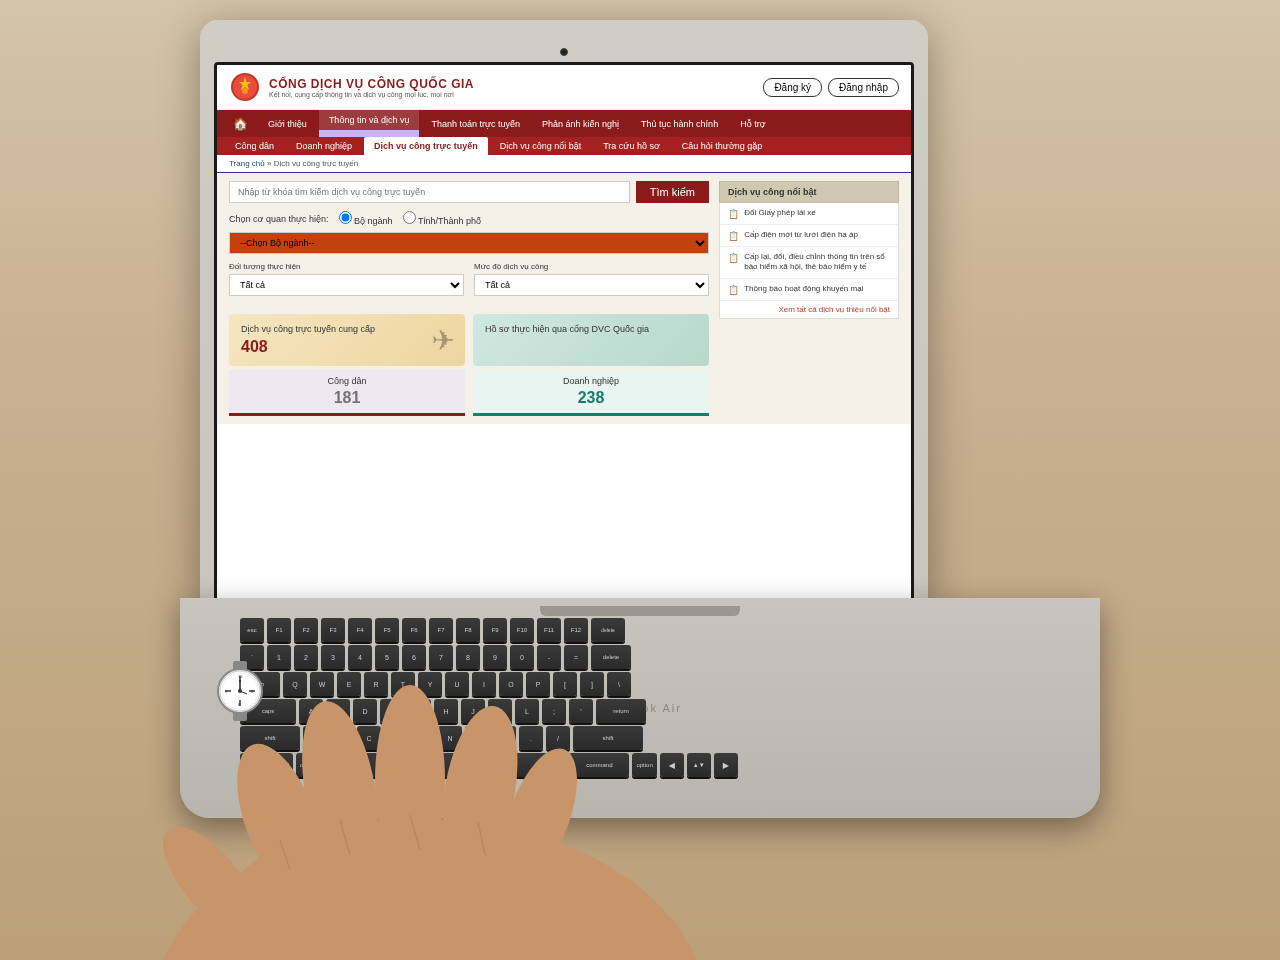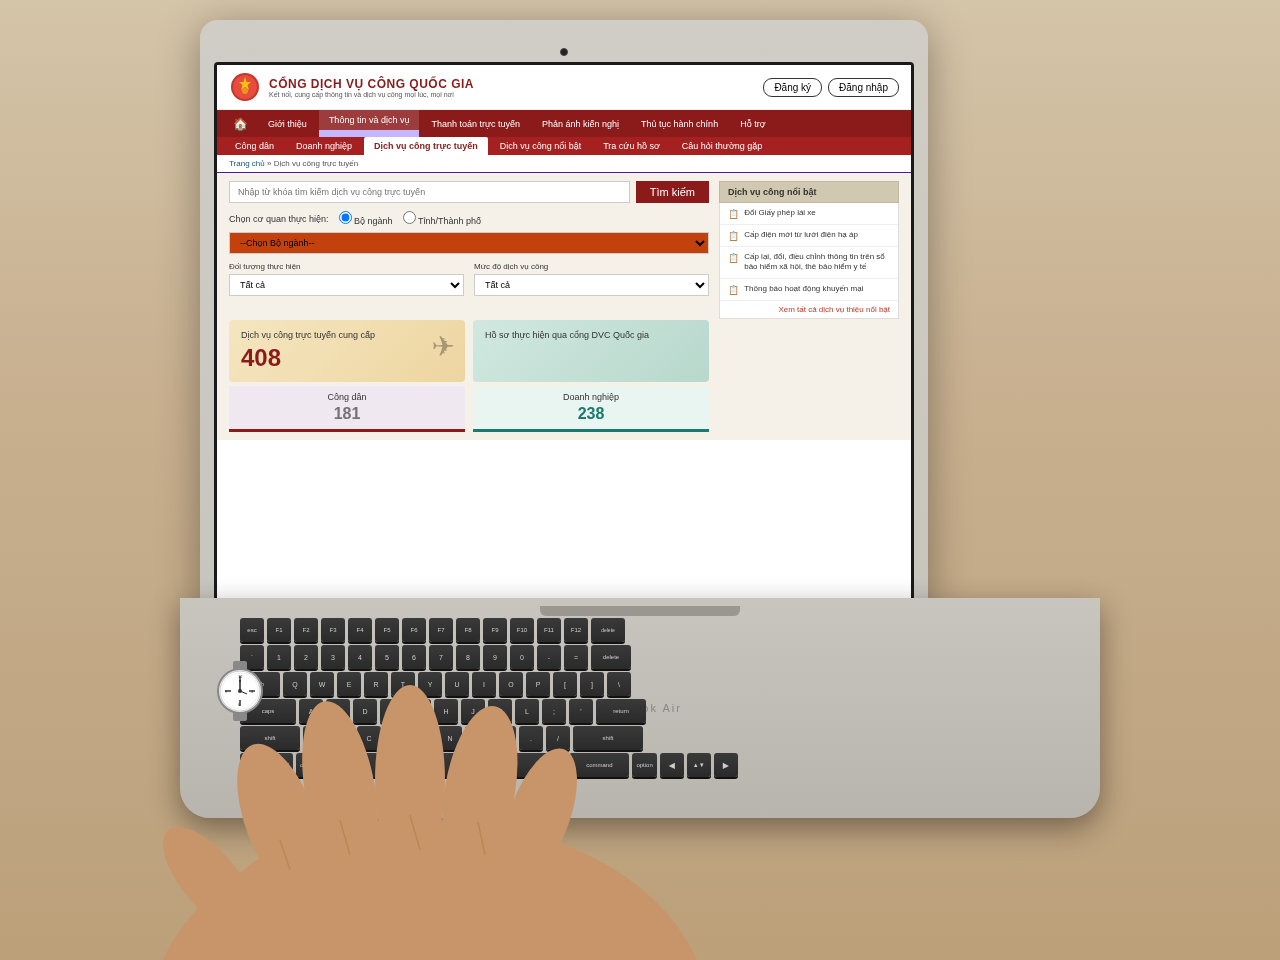--- a/index.html
+++ b/index.html
@@ -219,21 +219,21 @@
       border: 1px solid #ccc;
       background: #c2410c;
       font-size: 9px;
       margin-bottom: 8px;
       cursor: pointer;
     }
 
     .filter-row {
       display: flex;
       gap: 10px;
-      margin-bottom: 24px;
+      margin-bottom: 18px;
     }
     .filter-group {
       flex: 1;
     }
     .filter-group label {
       display: block;
       font-size: 8px;
       color: #333;
       margin-bottom: 3px;
     }
@@ -265,21 +265,21 @@
     .stat-card.teal {
       background: linear-gradient(135deg, #d0e8e0 0%, #b8d8cc 100%);
     }
     .stat-card .card-title {
       font-size: 9px;
       color: #333;
       margin-bottom: 4px;
       font-weight: normal;
     }
     .stat-card .card-number {
-      font-size: 24px;
+      font-size: 16px;
       font-weight: bold;
       color: #8b1a1a;
     }
     .stat-card.teal .card-number {
       color: #1a7a6e;
     }
     .stat-card .card-icon {
       position: absolute;
       right: 10px;
       top: 10px;

